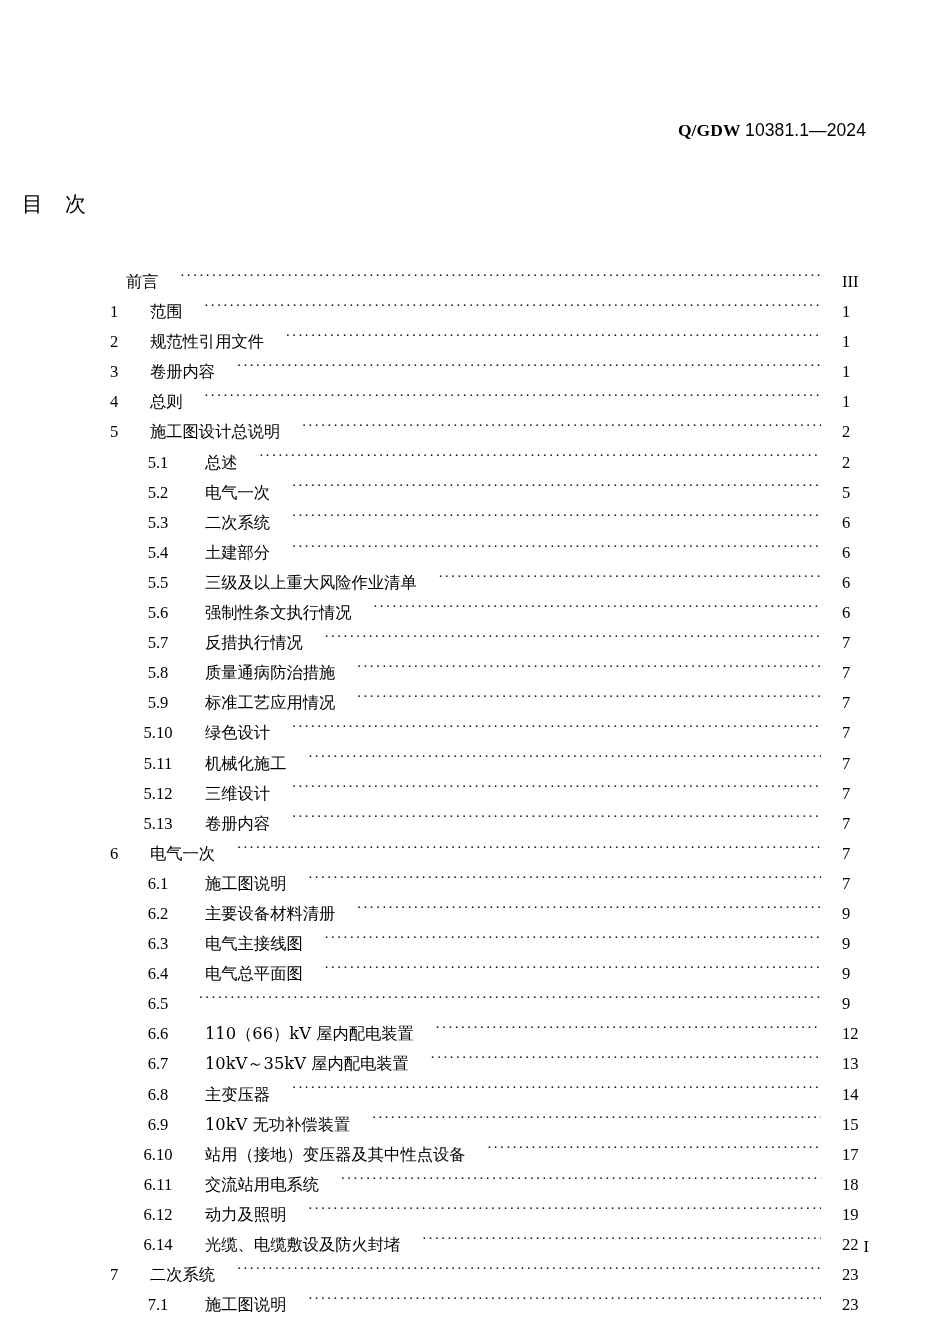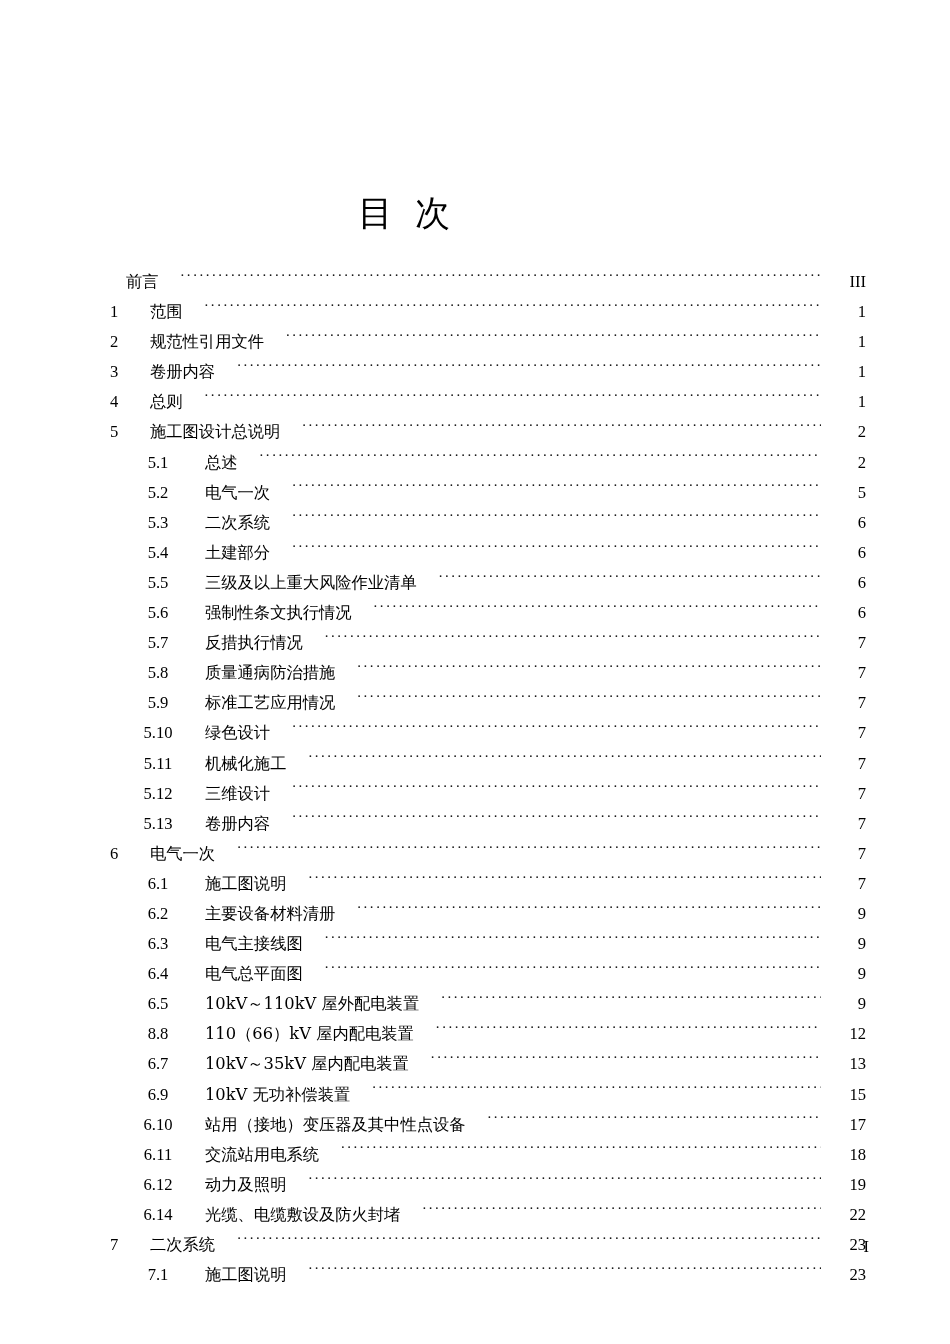--- a/index.html
+++ b/index.html
@@ -44,22 +44,21 @@
     font-family: "Liberation Sans", "DejaVu Sans", sans-serif;
     font-weight: normal;
   }
 
   
   .toc-title {
     position: absolute;
     left: 0;
     top: 192px;
     width: 808px;
-    text-align: center;
-    font-size: 35px;
+    font-size: 21px;
     line-height: 1.2;
     letter-spacing: 22px;
     text-indent: 22px;
     font-weight: normal;
     font-family: "DejaVu Serif", "Liberation Serif", serif;
   }
 
   
   .toc {
     position: absolute;
@@ -124,21 +123,20 @@
     bottom: 0.08em;
     white-space: nowrap;
     letter-spacing: 2.55px;
     font-size: 15px;
     color: #111;
   }
 
   .toc-page {
     flex: 0 0 auto;
     width: 24px;
-    text-align: right;
     font-family: "Liberation Serif", "DejaVu Serif", serif;
     font-size: 16.6px;
     padding-left: 3px;
   }
 
   
   .folio {
     position: absolute;
     left: 0;
     top: 1237px;
@@ -146,20 +144,23 @@
     text-align: right;
     font-size: 16.5px;
     font-family: "Liberation Serif", "DejaVu Serif", serif;
   }
 </style>
 </head>
 <body>
 
 <div class="page">
 
+  <div class="doc-header">
+    <span class="std-code">Q/GDW</span><span>&nbsp;</span><span class="std-num">10381.1—2024</span>
+  </div>
 
   <div class="toc-title">目次</div>
 
   <div class="toc">
       <div class="toc-row lvl0">
         <span class="toc-num"></span>
         <span class="toc-label">前言</span>
         <span class="toc-leader"></span>
         <span class="toc-page">III</span>
       </div>
@@ -296,37 +297,42 @@
         <span class="toc-page">9</span>
       </div>
       <div class="toc-row lvl2">
         <span class="toc-num">6.4</span>
         <span class="toc-label">电气总平面图</span>
         <span class="toc-leader"></span>
         <span class="toc-page">9</span>
       </div>
       <div class="toc-row lvl2">
         <span class="toc-num">6.5</span>
-        <span class="toc-label">10kV～110kV 屋外配电装置</span>
         <span class="toc-leader"></span>
         <span class="toc-page">9</span>
       </div>
       <div class="toc-row lvl2">
-        <span class="toc-num">8.8</span>
+        <span class="toc-num">6.6</span>
         <span class="toc-label">110（66）kV 屋内配电装置</span>
         <span class="toc-leader"></span>
         <span class="toc-page">12</span>
       </div>
       <div class="toc-row lvl2">
         <span class="toc-num">6.7</span>
         <span class="toc-label">10kV～35kV 屋内配电装置</span>
         <span class="toc-leader"></span>
         <span class="toc-page">13</span>
       </div>
       <div class="toc-row lvl2">
+        <span class="toc-num">6.8</span>
+        <span class="toc-label">主变压器</span>
+        <span class="toc-leader"></span>
+        <span class="toc-page">14</span>
+      </div>
+      <div class="toc-row lvl2">
         <span class="toc-num">6.9</span>
         <span class="toc-label">10kV 无功补偿装置</span>
         <span class="toc-leader"></span>
         <span class="toc-page">15</span>
       </div>
       <div class="toc-row lvl2">
         <span class="toc-num">6.10</span>
         <span class="toc-label">站用（接地）变压器及其中性点设备</span>
         <span class="toc-leader"></span>
         <span class="toc-page">17</span>

